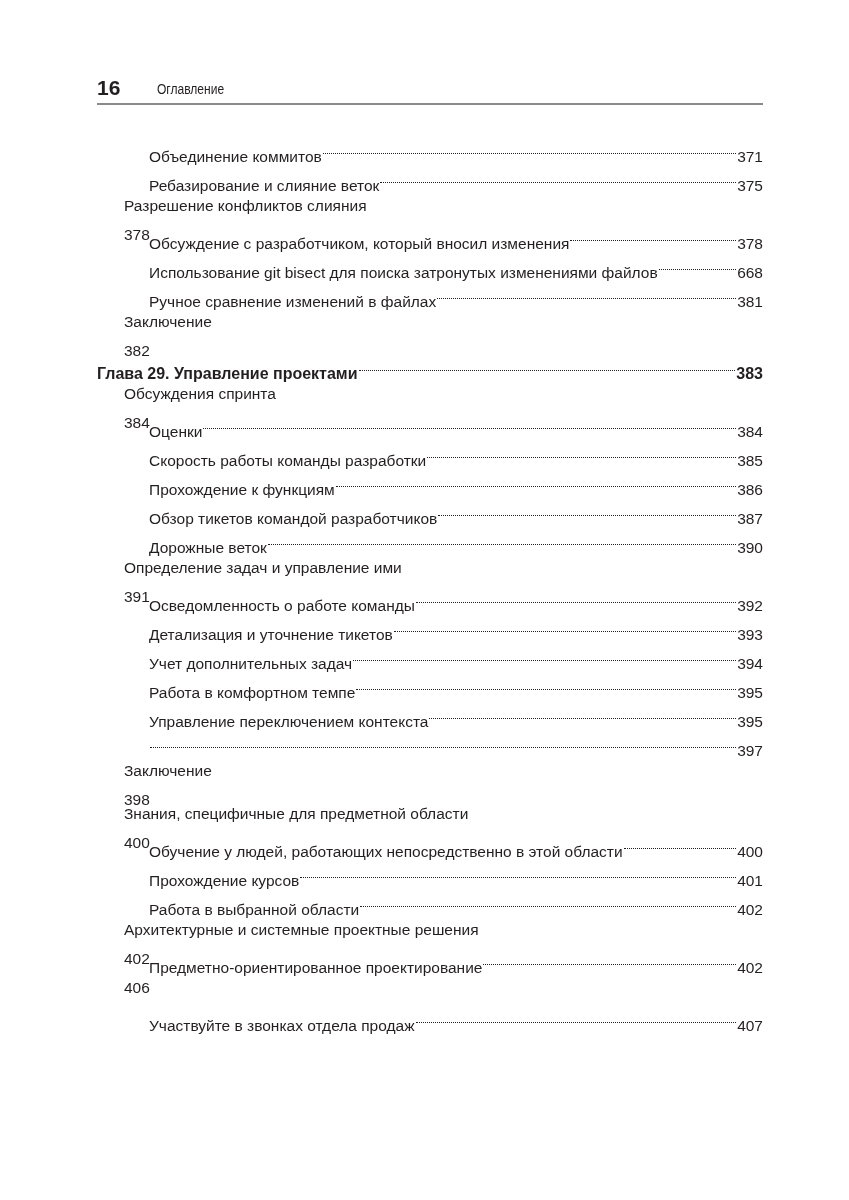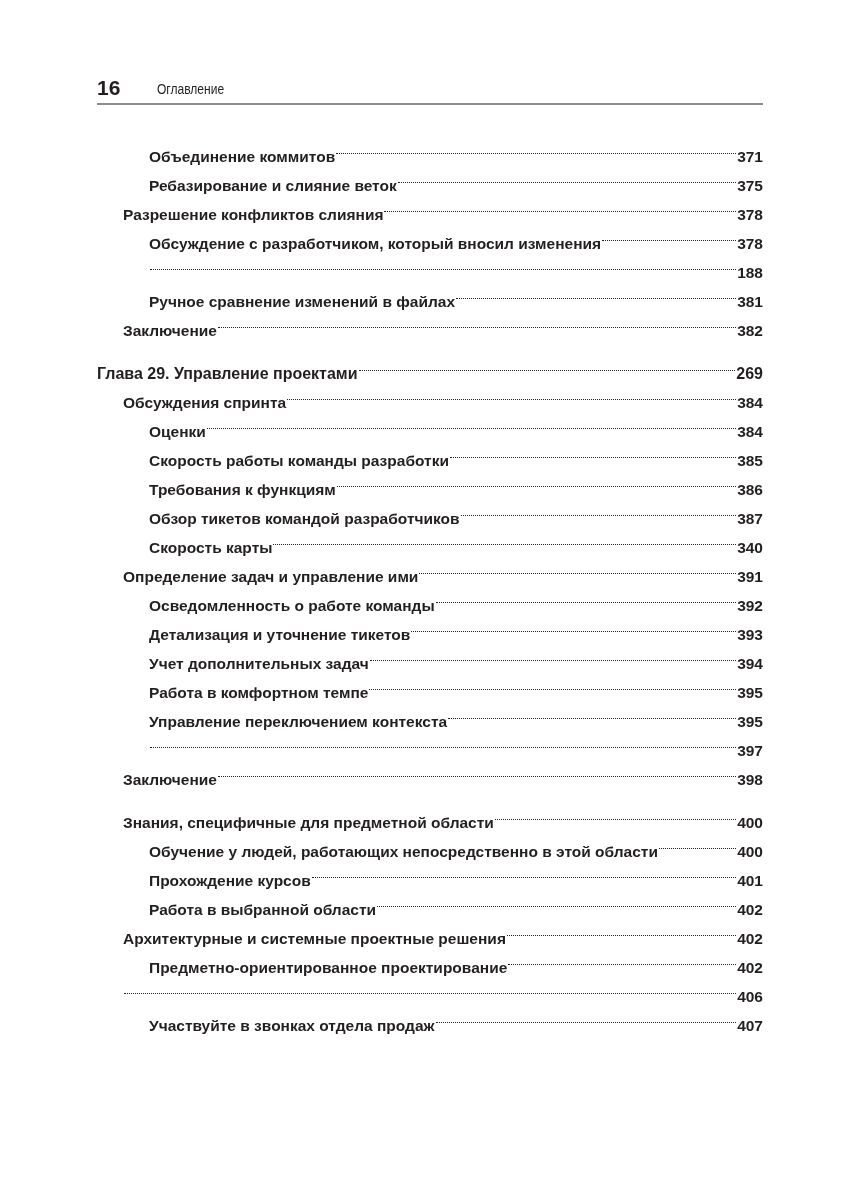--- a/index.html
+++ b/index.html
@@ -8,34 +8,34 @@
       font-family: "Liberation Sans", sans-serif; color: #231f20;
     }
     .header { position: absolute; left: 97px; top: 74px; width: 666px; height: 30px; }
     .page-num { position: absolute; left: 0; top: 2px; font-size: 21px; font-weight: bold; letter-spacing: 0px; }
     .running-title { position: absolute; left: 60px; top: 7px; font-size: 14px; transform: scaleX(0.86); transform-origin: left center; }
     .header-rule { position: absolute; left: 97px; top: 103px; width: 666px; height: 0; border-top: 2px solid #8a8a8a; }
 
     .toc { position: absolute; left: 97px; top: 133px; width: 666px; }
     .toc-line {
       display: flex; align-items: baseline; height: 29px; line-height: 29px;
-      font-size: 15.5px; white-space: nowrap; font-weight: bold;
+      font-size: 15.5px; white-space: nowrap;
     }
     .toc-line .label { flex: 0 0 auto; }
     .toc-line .leader {
       flex: 1 1 auto; overflow: hidden; margin: 0 1px;
       height: 29px; position: relative;
     }
     .toc-line .leader::before {
       content: ""; position: absolute; left: 0; right: 0; bottom: 8px;
       border-bottom: 1.5px dotted #231f20;
     }
     .toc-line .page { flex: 0 0 auto; text-align: right; }
     .lvl-0 { padding-left: 0; font-weight: bold; font-size: 16px; }
-    .lvl-1 { padding-left: 26px; }
+    .lvl-1 { padding-left: 26px; flex-direction: column; }
     .lvl-2 { padding-left: 52px; }
     .chapter-gap { height: 14px; }
   </style>
 </head>
 <body>
 
 <div class="header">
   <span class="page-num">16</span>
   <span class="running-title">Оглавление</span>
 </div>
@@ -56,68 +56,69 @@
       <span class="label">Разрешение конфликтов слияния</span>
       <span class="leader"></span>
       <span class="page">378</span>
     </div>
     <div class="toc-line lvl-2">
       <span class="label">Обсуждение с разработчиком, который вносил изменения</span>
       <span class="leader"></span>
       <span class="page">378</span>
     </div>
     <div class="toc-line lvl-2">
+      <span class="label">Использование git bisect для поиска затронутых изменениями файлов</span>
       <span class="leader"></span>
-      <span class="page">188</span>
+      <span class="page">668</span>
     </div>
     <div class="toc-line lvl-2">
       <span class="label">Ручное сравнение изменений в файлах</span>
       <span class="leader"></span>
       <span class="page">381</span>
     </div>
     <div class="toc-line lvl-1">
       <span class="label">Заключение</span>
       <span class="leader"></span>
       <span class="page">382</span>
     </div>
     <div class="chapter-gap"></div>
     <div class="toc-line lvl-0">
       <span class="label">Глава 29. Управление проектами</span>
       <span class="leader"></span>
-      <span class="page">269</span>
+      <span class="page">383</span>
     </div>
     <div class="toc-line lvl-1">
       <span class="label">Обсуждения спринта</span>
       <span class="leader"></span>
       <span class="page">384</span>
     </div>
     <div class="toc-line lvl-2">
       <span class="label">Оценки</span>
       <span class="leader"></span>
       <span class="page">384</span>
     </div>
     <div class="toc-line lvl-2">
       <span class="label">Скорость работы команды разработки</span>
       <span class="leader"></span>
       <span class="page">385</span>
     </div>
     <div class="toc-line lvl-2">
-      <span class="label">Требования к функциям</span>
+      <span class="label">Прохождение к функциям</span>
       <span class="leader"></span>
       <span class="page">386</span>
     </div>
     <div class="toc-line lvl-2">
       <span class="label">Обзор тикетов командой разработчиков</span>
       <span class="leader"></span>
       <span class="page">387</span>
     </div>
     <div class="toc-line lvl-2">
-      <span class="label">Скорость карты</span>
+      <span class="label">Дорожные веток</span>
       <span class="leader"></span>
-      <span class="page">340</span>
+      <span class="page">390</span>
     </div>
     <div class="toc-line lvl-1">
       <span class="label">Определение задач и управление ими</span>
       <span class="leader"></span>
       <span class="page">391</span>
     </div>
     <div class="toc-line lvl-2">
       <span class="label">Осведомленность о работе команды</span>
       <span class="leader"></span>
       <span class="page">392</span>

